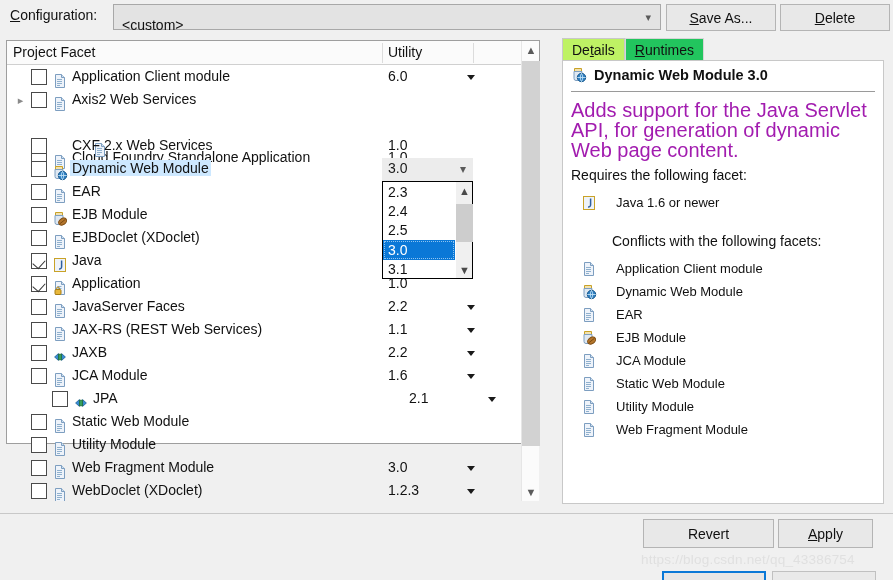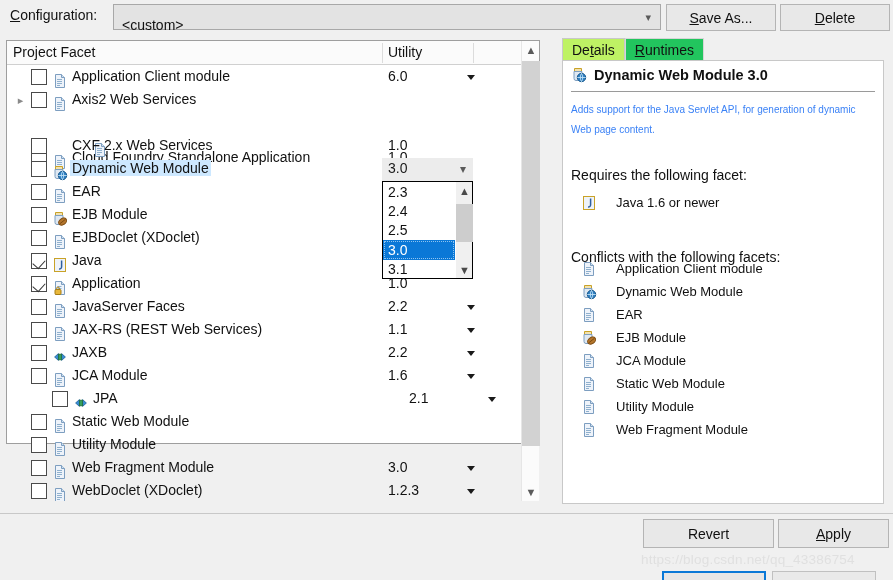--- a/index.html
+++ b/index.html
@@ -187,27 +187,27 @@
     position: absolute; left: 8px; top: 6px;
     display: flex; align-items: center; gap: 7px;
     font-size: 14.5px; font-weight: bold; color: #111;
   }
   .det-rule {
     position: absolute; left: 8px; top: 30px; width: 304px; height: 1px;
     background: #9a9a9a;
   }
   .det-desc {
     position: absolute; left: 8px; top: 39px; width: 300px;
-    font-size: 10px; line-height: 20px; color: #3b82f6;
+    font-size: 20px; line-height: 20px; color: #a21caf;
   }
   .det-sec {
     position: absolute; left: 8px; font-size: 14px; color: #111;
   }
   #sec-requires { top: 106px; }
-  #sec-conflicts { top: 188px; }
+  #sec-conflicts { top: 172px; margin-left: 41px; }
   .det-list { position: absolute; left: 18px; }
   #list-requires { top: 130px; }
   #list-conflicts { top: 196px; }
   .det-item {
     height: 23px; display: flex; align-items: center; gap: 19px;
     font-size: 13px; color: #111;
   }
 
   
   .ic { width: 16px; height: 16px; position: relative; display: inline-block; flex: 0 0 16px; }
@@ -218,21 +218,21 @@
     position: absolute; left: 0; top: 513px; width: 893px; height: 1px;
     background: #c8c8c8;
   }
   .botbtn {
     position: absolute; top: 519px; height: 29px;
     background: #e8e8e8; border: 1px solid #b4b4b4;
     display: flex; align-items: center; justify-content: center;
     font-size: 14px; color: #111;
   }
   #btn-revert { left: 643px; width: 131px; }
-  #btn-apply  { left: 778px; width: 111px; }
+  #btn-apply  { left: 778px; width: 95px; }
   .botbtn u { text-decoration: underline; }
 
   .watermark {
     position: absolute; left: 641px; top: 552px;
     font-size: 13.5px; color: #e0e0e0; white-space: nowrap;
     letter-spacing: .2px;
   }
   .ghost {
     position: absolute; top: 571px; height: 14px; background: #e9e9e9;
   }

